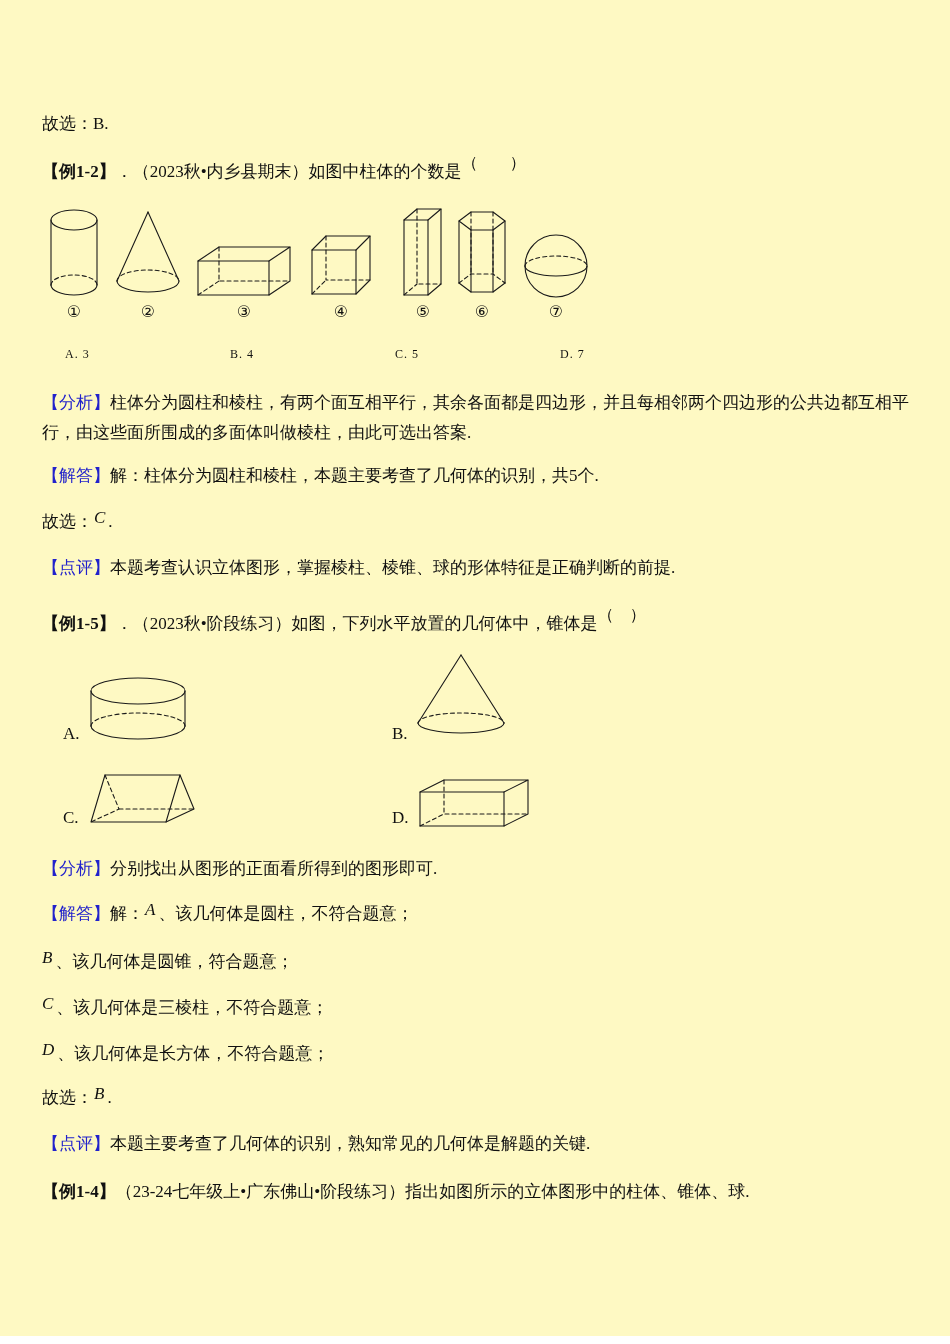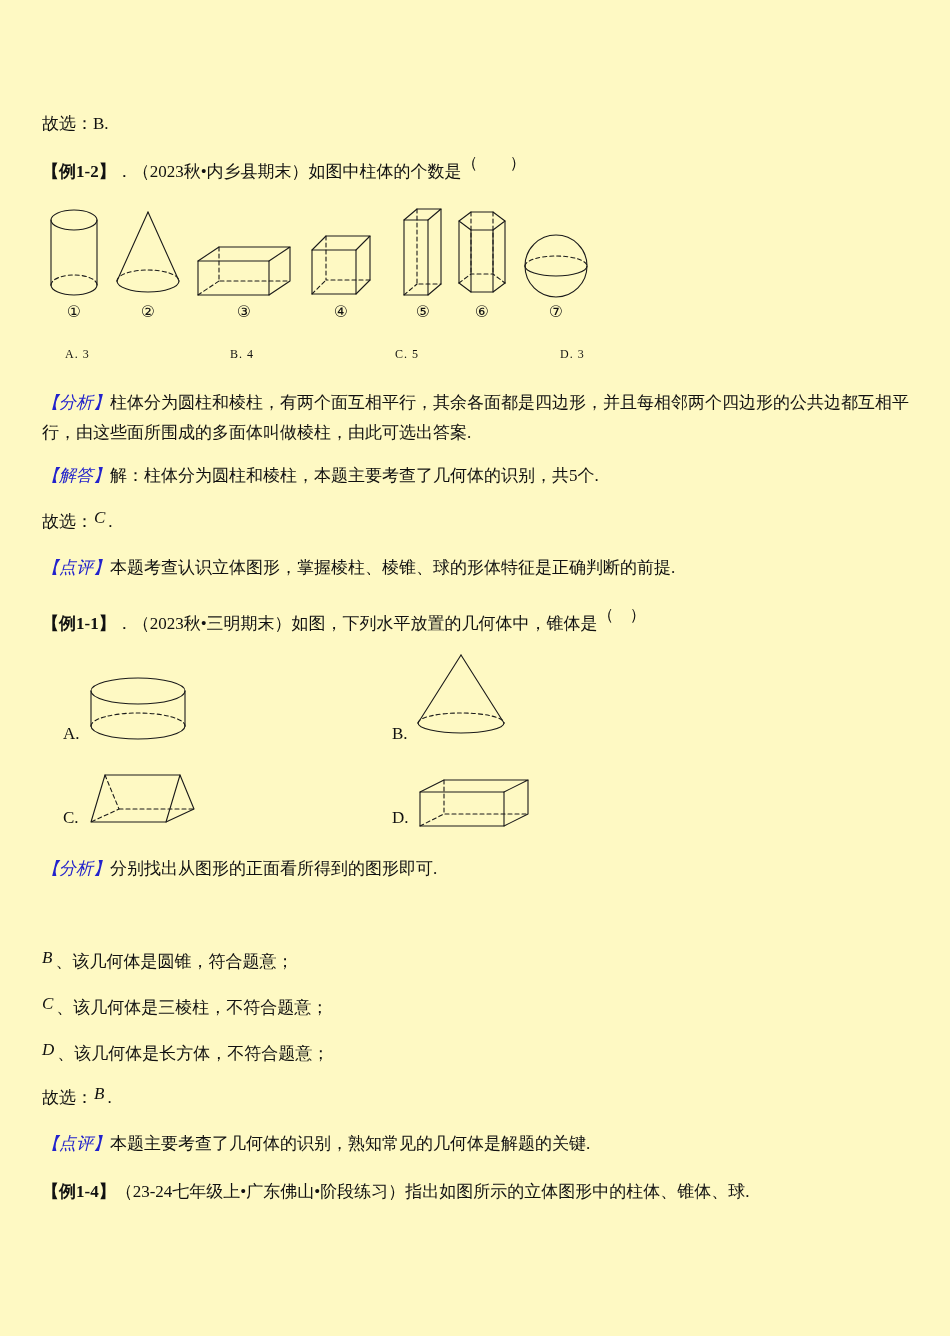--- a/index.html
+++ b/index.html
@@ -3,21 +3,21 @@
 <meta charset="utf-8">
 <style>
   html,body{margin:0;padding:0;background:#ffffff;}
   .page{position:relative;width:950px;height:1336px;background:#fef9c3;
         font-family:"Liberation Serif","DejaVu Sans",serif;font-size:17px;color:#111;
         overflow:hidden;}
   .abs{position:absolute;}
   .line{white-space:nowrap;line-height:24px;}
   .para{line-height:30px;}
   .bold{font-weight:bold;}
-  .label-blue{color:var(--label-blue,#2222cc);font-style:italic;}
+  .label-blue{color:var(--label-blue,#2222cc);}
   .mathvar{font-family:"Liberation Serif",serif;font-style:italic;position:relative;top:-4px;margin:0 3px 0 1px;}
   .paren-sup{position:relative;top:-9px;font-size:16px;}
   .num{text-align:center;font-family:"DejaVu Sans",sans-serif;font-size:16px;}
   .opt{font-size:12px;letter-spacing:1px;white-space:nowrap;}
   .figlabel{font-size:17px;white-space:nowrap;}
   svg.shape{overflow:visible;}
   svg.shape *{stroke:#1a1a1a;stroke-width:1.1;fill:none;stroke-linejoin:round;stroke-linecap:round;}
   svg.shape .dash{stroke-dasharray:4 3;}
 </style>
 </head>
@@ -88,40 +88,40 @@
   <div class="abs num" style="left:112px;top:302px;width:72px">②</div>
   <div class="abs num" style="left:196px;top:302px;width:96px">③</div>
   <div class="abs num" style="left:310px;top:302px;width:62px">④</div>
   <div class="abs num" style="left:402px;top:302px;width:42px">⑤</div>
   <div class="abs num" style="left:456px;top:302px;width:52px">⑥</div>
   <div class="abs num" style="left:522px;top:302px;width:68px">⑦</div>
 
   <div class="abs opt" style="left:65px;top:347px">A. 3</div>
   <div class="abs opt" style="left:230px;top:347px">B. 4</div>
   <div class="abs opt" style="left:395px;top:347px">C. 5</div>
-  <div class="abs opt" style="left:560px;top:347px">D. 3</div>
+  <div class="abs opt" style="left:560px;top:347px">D. 7</div>
 
   <div class="abs para" style="left:42px;top:388px;width:890px">
     <span class="label-blue">【分析】</span><span>柱体分为圆柱和棱柱，有两个面互相平行，其余各面都是四边形，并且每相邻两个四边形的公共边都互相平行，由这些面所围成的多面体叫做棱柱，由此可选出答案.</span>
   </div>
 
   <div class="abs line" style="left:42px;top:464px">
     <span class="label-blue">【解答】</span><span>解：柱体分为圆柱和棱柱，本题主要考查了几何体的识别，共5个.</span>
   </div>
 
   <div class="abs line" style="left:42px;top:510px">
     <span>故选：</span><span class="mathvar">C</span><span>.</span>
   </div>
 
   <div class="abs line" style="left:42px;top:556px">
     <span class="label-blue">【点评】</span><span>本题考查认识立体图形，掌握棱柱、棱锥、球的形体特征是正确判断的前提.</span>
   </div>
 
   <div class="abs line" style="left:42px;top:612px">
-    <span class="bold">【例1-1】</span><span>．（2023秋•三明期末）如图，下列水平放置的几何体中，锥体是</span><span class="paren-sup">（　）</span>
+    <span class="bold">【例1-5】</span><span>．（2023秋•阶段练习）如图，下列水平放置的几何体中，锥体是</span><span class="paren-sup">（　）</span>
   </div>
 
   <div class="abs figlabel" style="left:63px;top:724px">A.</div>
   <svg class="abs shape" style="left:88px;top:676px" width="100" height="66" viewBox="0 0 100 66">
     <ellipse cx="50" cy="15" rx="47" ry="13"></ellipse>
     <line x1="3" y1="15" x2="3" y2="50"></line>
     <line x1="97" y1="15" x2="97" y2="50"></line>
     <path d="M3,50 A47,13 0 0 0 97,50"></path>
     <path class="dash" d="M3,50 A47,13 0 0 1 97,50"></path>
   </svg>
@@ -148,20 +148,23 @@
     <path d="M2,14 L26,2 H110 L86,14"></path>
     <path d="M110,2 V36 L86,48"></path>
     <path class="dash" d="M26,2 V36 H110"></path>
     <path class="dash" d="M2,48 L26,36"></path>
   </svg>
 
   <div class="abs line" style="left:42px;top:857px">
     <span class="label-blue">【分析】</span><span>分别找出从图形的正面看所得到的图形即可.</span>
   </div>
 
+  <div class="abs line" style="left:42px;top:902px">
+    <span class="label-blue">【解答】</span><span>解：</span><span class="mathvar">A</span><span>、该几何体是圆柱，不符合题意；</span>
+  </div>
 
   <div class="abs line" style="left:42px;top:950px">
     <span class="mathvar" style="margin-left:0">B</span><span>、该几何体是圆锥，符合题意；</span>
   </div>
 
   <div class="abs line" style="left:42px;top:996px">
     <span class="mathvar" style="margin-left:0">C</span><span>、该几何体是三棱柱，不符合题意；</span>
   </div>
 
   <div class="abs line" style="left:42px;top:1042px">

